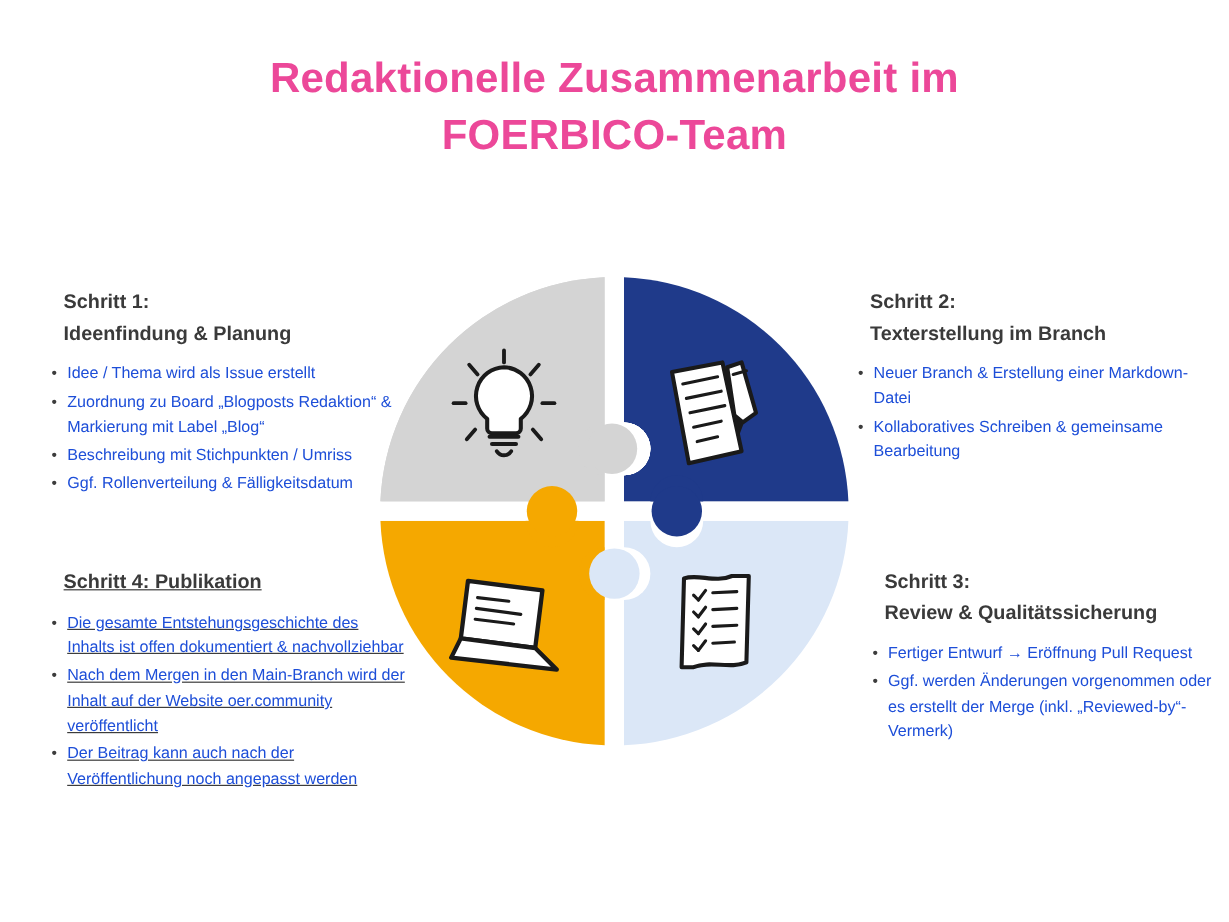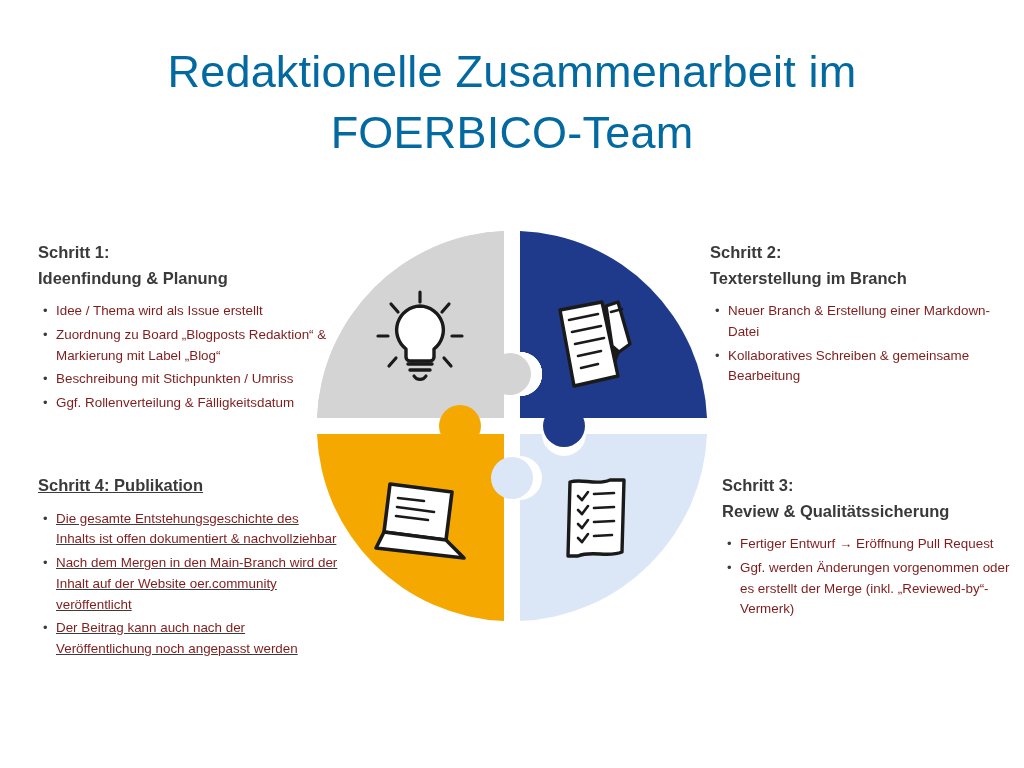--- a/index.html
+++ b/index.html
@@ -18,47 +18,48 @@
 
   
   #title-block {
     position: absolute;
     top: 42px;
     left: 0;
     width: 1024px;
     text-align: center;
   }
   #title-block .line {
-    font-size: 45px;
-    font-weight: normal;
-    color: #0369a1;
+    font-size: 35px;
+    font-weight: bold;
+    color: #ec4899;
     line-height: 1.35;
     letter-spacing: 0.2px;
   }
 
   
   .step {
     position: absolute;
   }
   .step-heading {
     font-size: 16.5px;
     font-weight: bold;
     color: #3a3a3a;
     line-height: 1.55;
+    margin-left: 15px;
   }
   .step ul {
     margin: 10px 0 0 0;
     padding-left: 18px;
     list-style: none;
   }
   .step ul li {
     position: relative;
     font-size: 13.4px;
     line-height: 1.55;
-    color: #7f1d1d;
+    color: #1d4ed8;
     margin-bottom: 3px;
   }
   .step ul li::before {
     content: "•";
     position: absolute;
     left: -13px;
     top: 0;
     color: #3c3c3c;
     font-size: 13px;
   }

